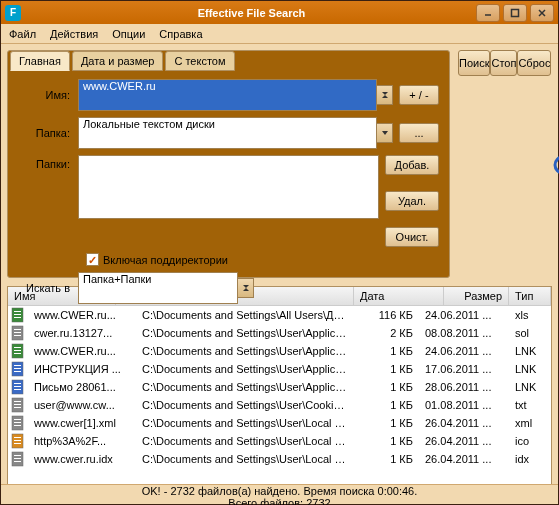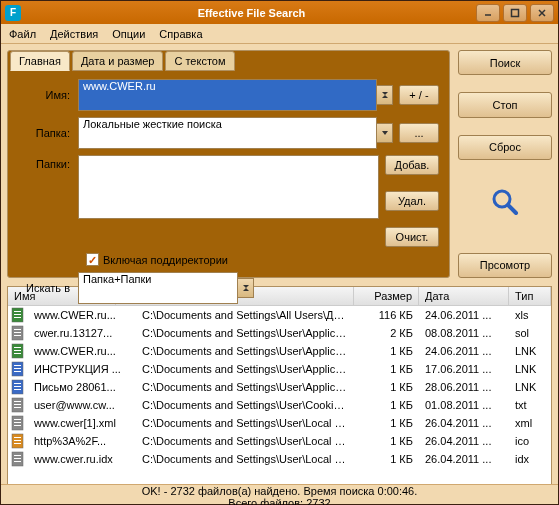--- a/index.html
+++ b/index.html
@@ -25,21 +25,21 @@
   .ftext.sel { background: #316ac5; color: #fff; }
   .dropbtn { width: 16px; height: 20px; border: 1px solid #a08050; border-left: 0; background: linear-gradient(#f0d8b0,#d8b880); display:flex; align-items:center; justify-content:center; cursor:pointer; }
   .sbtn { margin-left: 6px; width: 40px; height: 20px; border: 1px solid #a08050; background: linear-gradient(#f8e8c8,#e0c090); border-radius: 2px; cursor: pointer; display:flex;align-items:center;justify-content:center; }
   .foldersarea { display:flex; align-items:flex-start; }
   .folderbox { flex: 1; height: 64px; border: 1px solid #a08050; background:#fff; margin-right: 6px; }
   .fbtns { display:flex; flex-direction:column; gap:16px; }
   .fbtn { width: 54px; height: 20px; border: 1px solid #a08050; background: linear-gradient(#f8e8c8,#e0c090); border-radius: 2px; cursor:pointer; display:flex;align-items:center;justify-content:center; }
   .checkrow { margin: 6px 0 6px 68px; display:flex; align-items:center; }
   .chk { width:13px; height:13px; border:1px solid #a08050; background:#fff; margin-right:4px; display:flex; align-items:center; justify-content:center; }
   .chk.on::after { content:'✓'; color:#d05000; font-weight:bold; font-size:11px; line-height:10px; }
-  .sidebuttons { width: 94px; display: flex; flex-direction: column; gap: 17px; }
+  .sidebuttons { width: 94px; display: flex; flex-direction: row; gap: 0; }
   .bigbtn { height: 26px; border: 1px solid #a08050; background: linear-gradient(#f8e8c8,#e0c090); border-radius: 3px; cursor:pointer; display:flex;align-items:center;justify-content:center; }
   .magnify { margin-top: 10px; align-self: center; }
   .results { margin-top: 8px; border: 1px solid #b09060; background: #fff; height: 204px; overflow: hidden; }
   .hdr { display:flex; background:linear-gradient(#f5f5f5,#e0e0e0); border-bottom:1px solid #ccc; }
   .hcell { padding: 3px 6px; border-right: 1px solid #ccc; cursor:pointer; }
   .hcell.name { width: 108px; }
   .hcell.path { flex: 1; }
   .hcell.size { width: 65px; text-align: right; }
   .hcell.date { width: 90px; }
   .hcell.type { width: 42px; }
@@ -103,21 +103,21 @@
               <svg width="8" height="8" viewBox="0 0 8 8">
                 <polygon points="1,1 7,1 4,4" fill="#333"></polygon>
                 <polygon points="1,7 7,7 4,4" fill="#333"></polygon>
               </svg>
             </div>
           <div class="sbtn">+ / -</div>
         </div>
 
         <div class="frow">
           <div class="flabel">Папка:</div>
-          <div class="ftext">Локальные жесткие поиска</div>
+          <div class="ftext">Локальные текстом диски</div>
           <div class="dropbtn">
               <svg width="8" height="8" viewBox="0 0 8 8">
                 <polygon points="1,2 7,2 4,6" fill="#333"></polygon>
               </svg>
             </div>
           <div class="sbtn">...</div>
         </div>
 
         <div class="foldersarea">
           <div class="flabel" style="padding-top:3px">Папки:</div>
@@ -158,22 +158,22 @@
         </div>
         <div style="flex:1"></div>
         <div class="bigbtn">Прсомотр</div>
       </div>
     </div>
 
     <div class="results">
       <div class="hdr">
         <div class="hcell name">Имя</div>
         <div class="hcell path">Папка</div>
+        <div class="hcell date">Дата</div>
         <div class="hcell size">Размер</div>
-        <div class="hcell date">Дата</div>
         <div class="hcell type">Тип</div>
       </div>
       <div id="rows">
           <div class="row">
             <span class="ricon"><svg width="16" height="16">
                 <rect x="2" y="1" width="11" height="14" fill="#3a8a3a" stroke="#666" stroke-width="0.5"></rect>
                 <rect x="4" y="4" width="7" height="1" fill="#fff"></rect>
                 <rect x="4" y="7" width="7" height="1" fill="#fff"></rect>
                 <rect x="4" y="10" width="7" height="1" fill="#fff"></rect>
               </svg></span>

